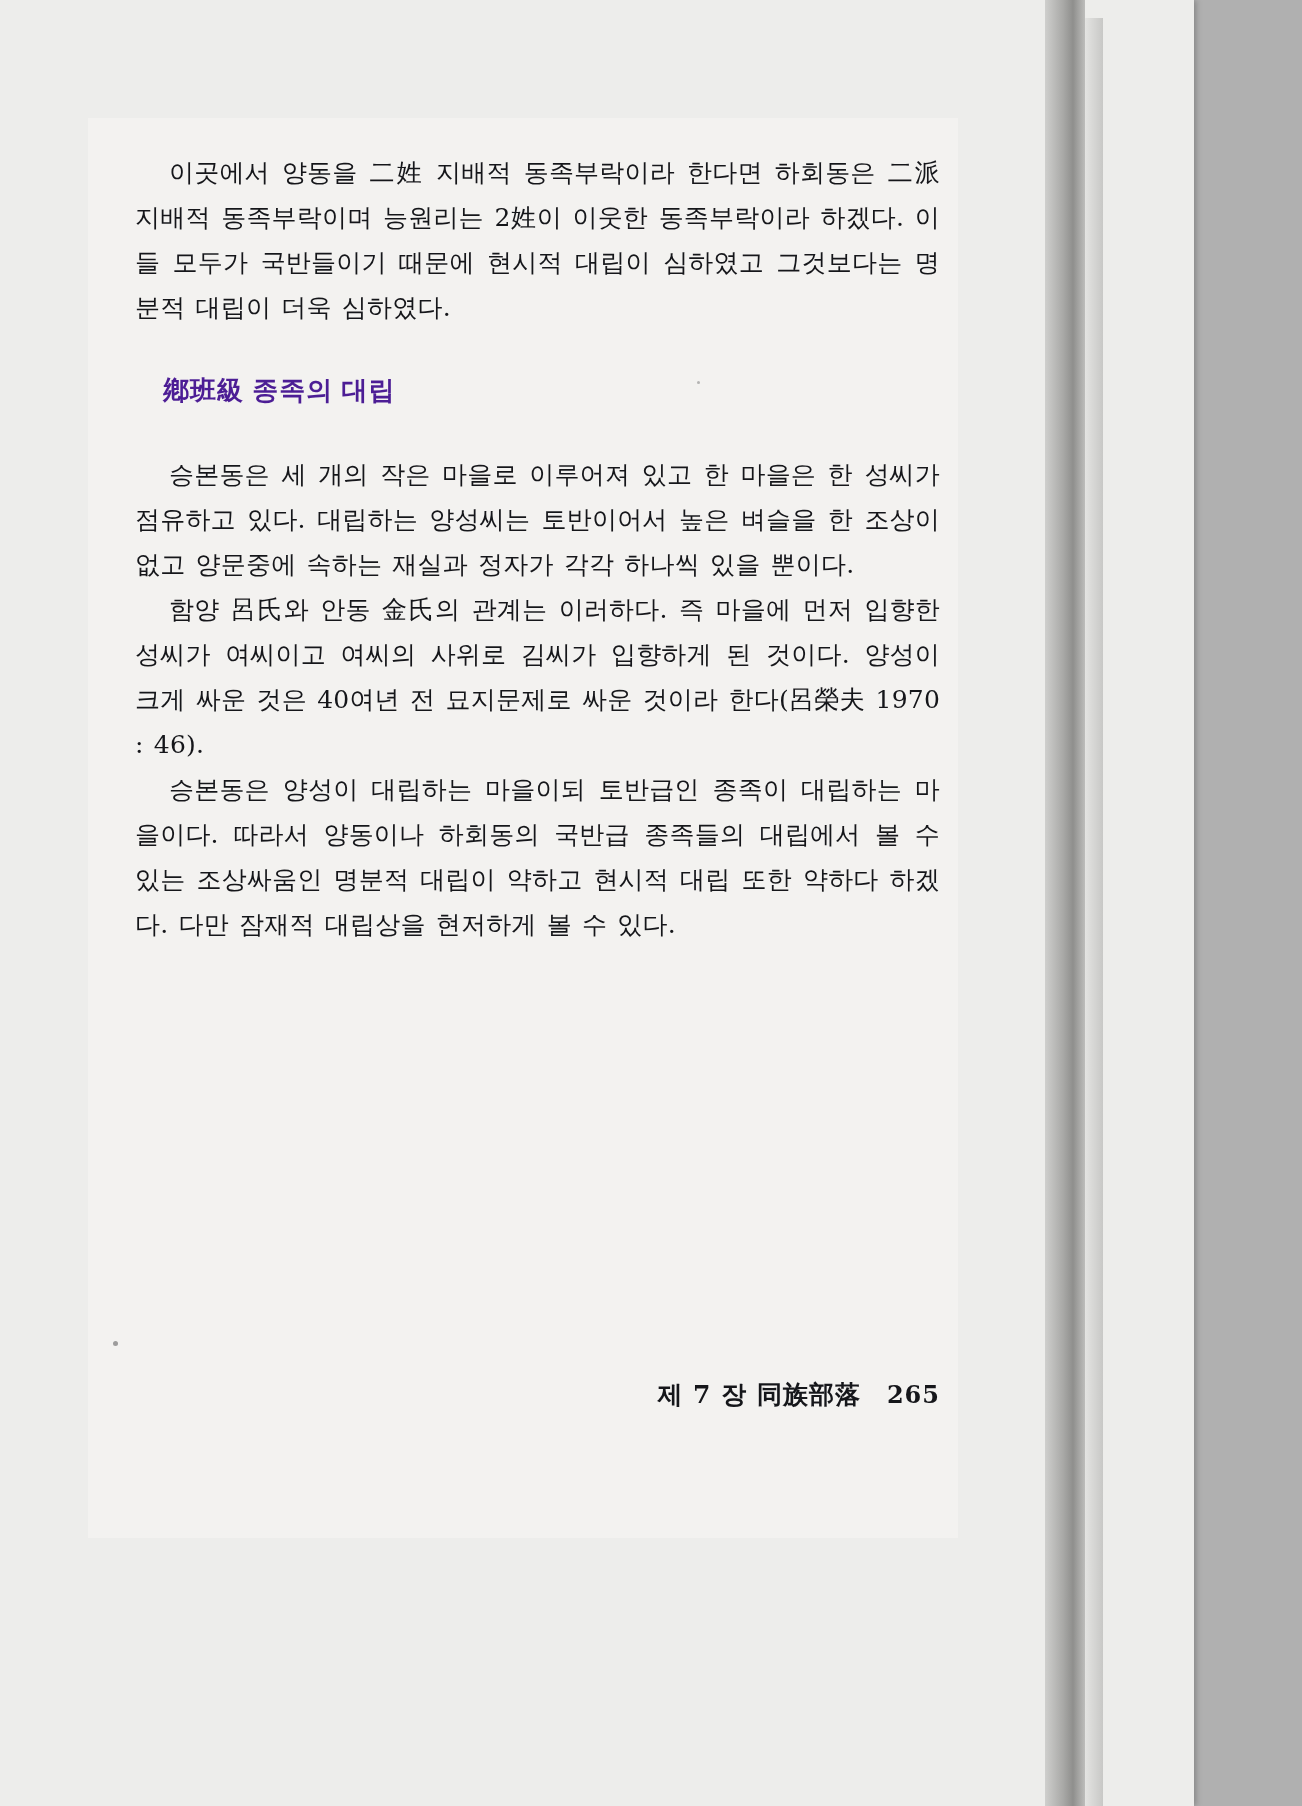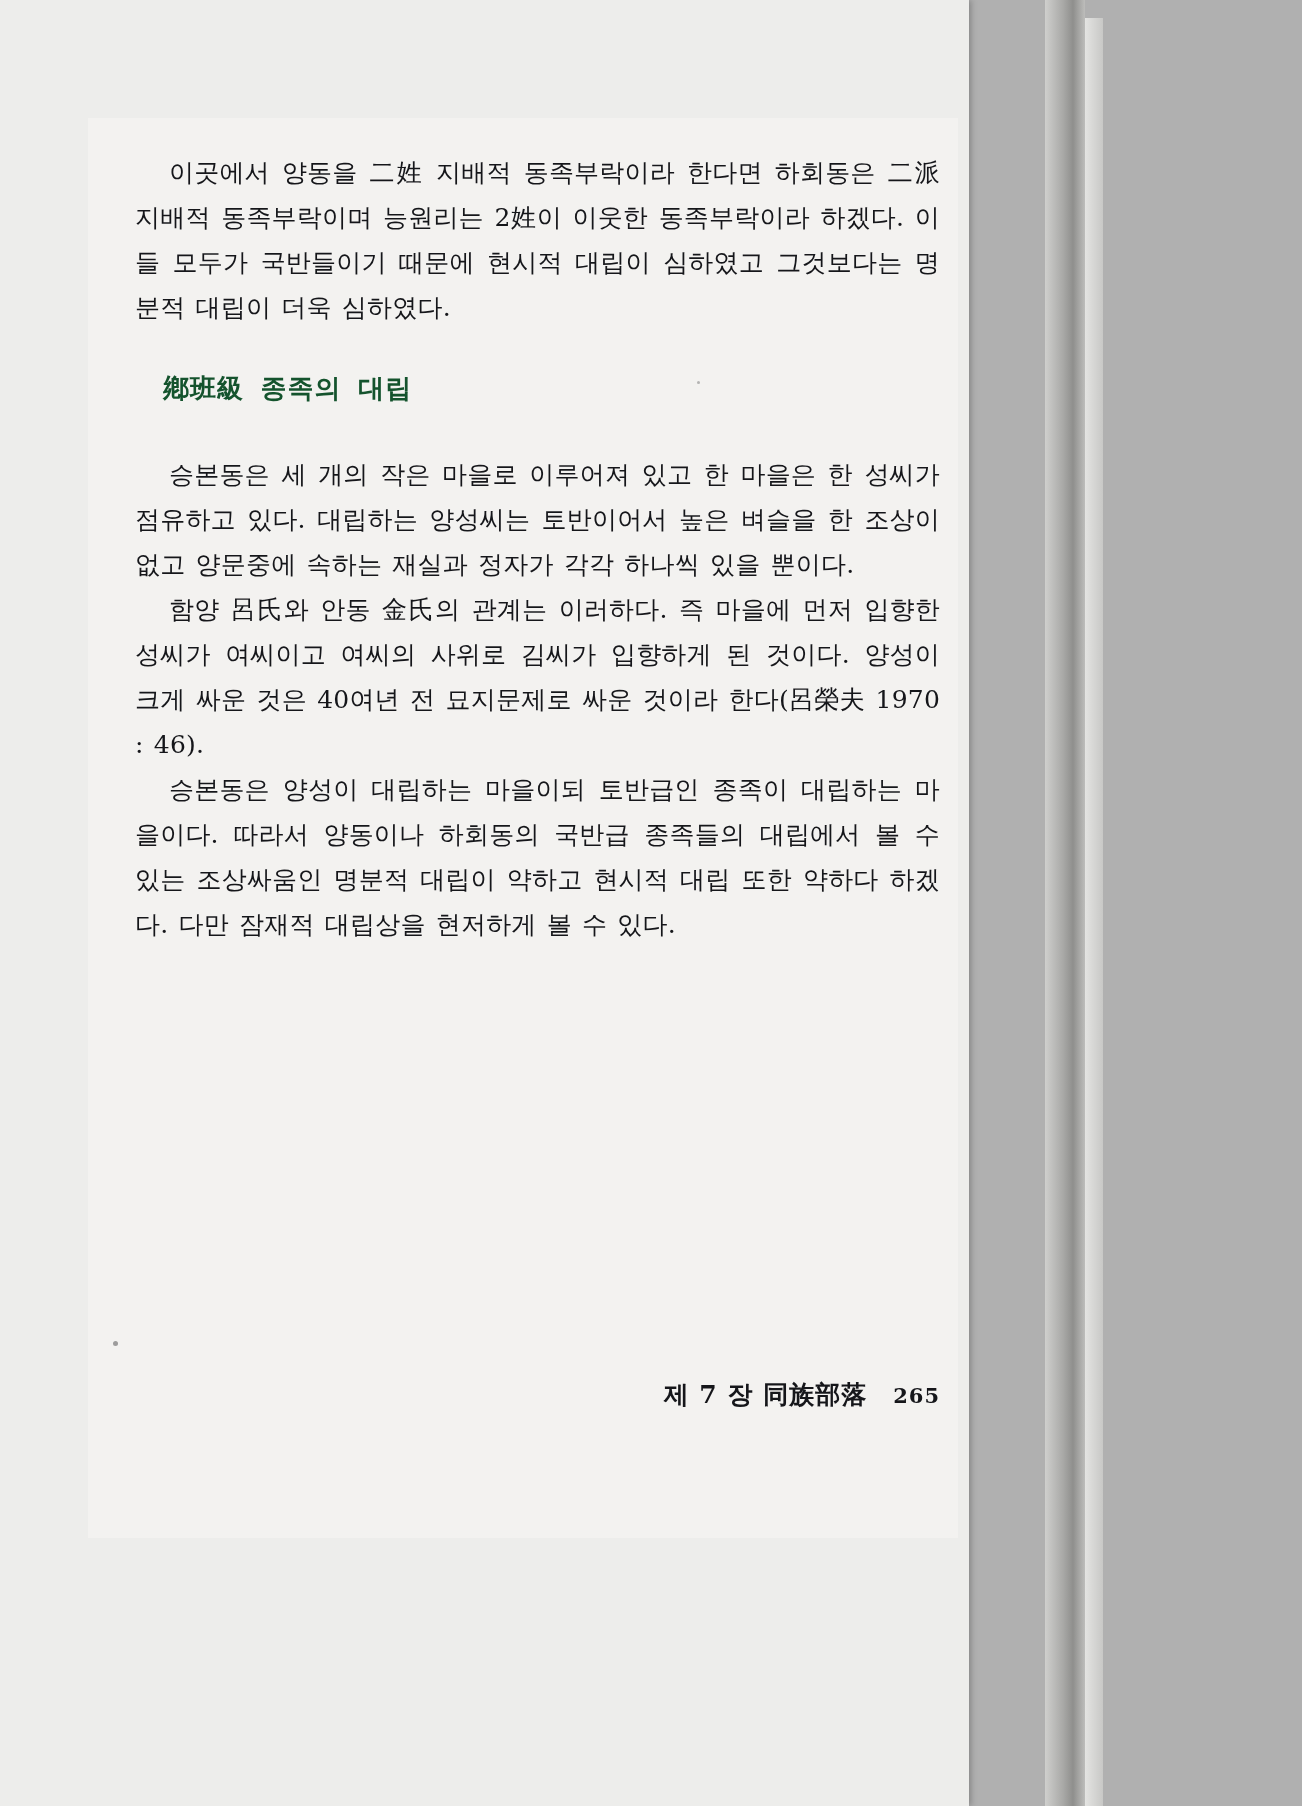--- a/index.html
+++ b/index.html
@@ -20,21 +20,21 @@
     position: absolute;
     inset: 0;
     background: #b0b0b0;
   }
 
   
   .page-sheet {
     position: absolute;
     left: 0px;
     top: 0px;
-    width: 969px;
+    width: 1194px;
     height: 1806px;
     background: #ededeb;
     box-shadow: 2px 0 6px rgba(0,0,0,0.25);
   }
 
   
   .page-edge {
     position: absolute;
     left: 1045px;
     top: 0px;
@@ -83,43 +83,43 @@
 
   p.first-par {
     margin-bottom: 42px;
   }
 
   h2.section-head {
     margin: 0 0 44px 0;
     font-size: 26px;
     line-height: 36px;
     font-weight: bold;
-    color: #14532d;
+    color: #4c1d95;
     text-indent: 28px;
     letter-spacing: 1px;
-    font-family: Liberation Mono, monospace;
+    font-family: Liberation Sans, sans-serif;
   }
 
   .footer {
     position: absolute;
     left: 135px;
     top: 1378px;
     width: 805px;
     text-align: right;
     font-size: 25px;
     font-weight: bold;
     color: #15161a;
     letter-spacing: 1px;
     font-family: "DejaVu Serif", "Liberation Serif", serif;
   }
   .footer .chapter {
     margin-right: 26px;
   }
   .footer .pagenum {
-    font-size: 21px;
+    font-size: 24px;
     text-align: center;
   }
 
   
   .speck1 {
     position: absolute;
     left: 113px;
     top: 1341px;
     width: 5px;
     height: 5px;

